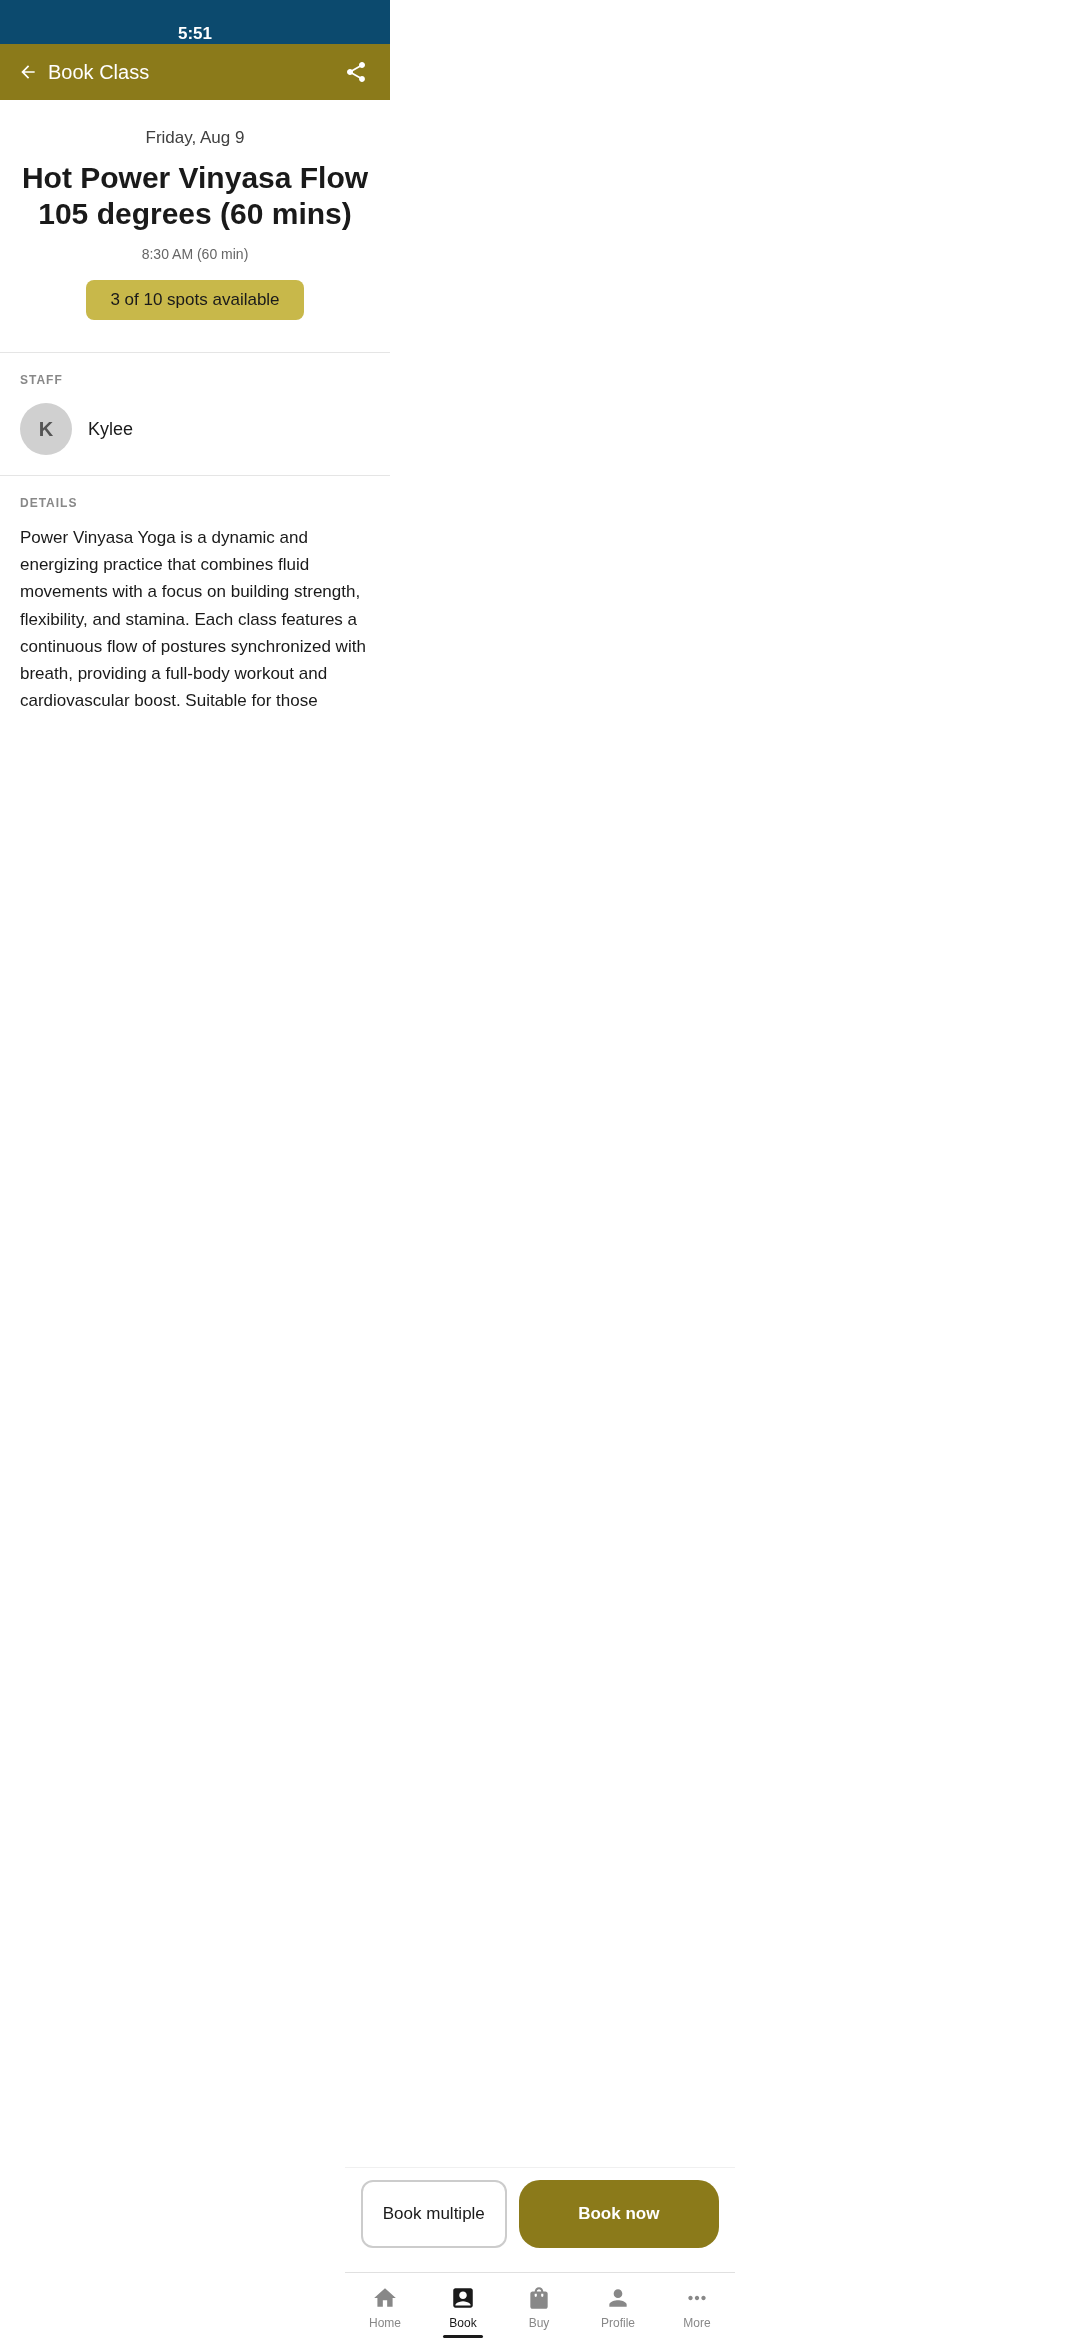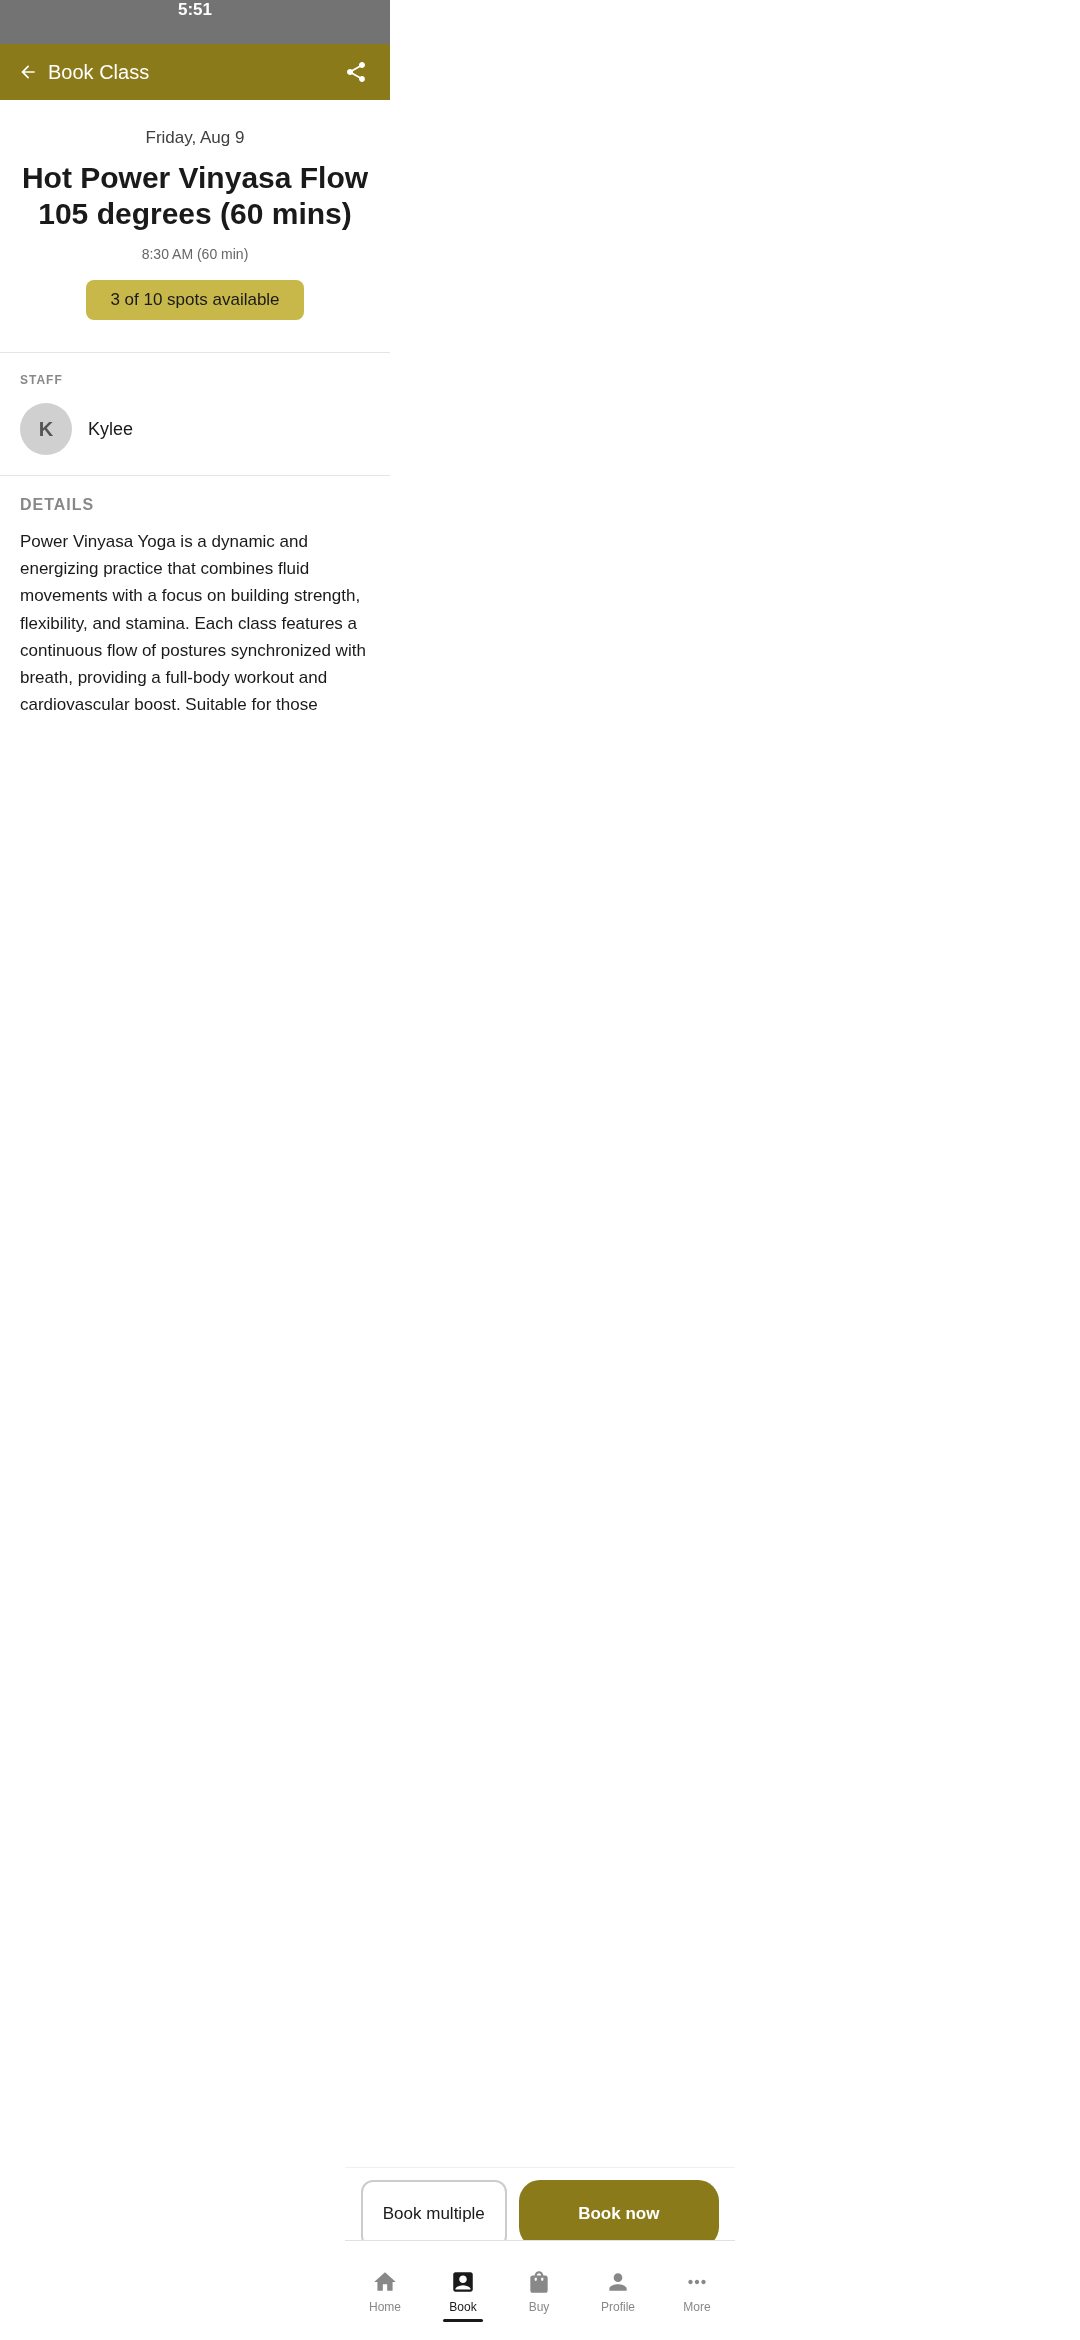--- a/index.html
+++ b/index.html
@@ -13,24 +13,24 @@
       width: 390px;
       min-height: 844px;
       font-family: -apple-system, BlinkMacSystemFont, 'Segoe UI', sans-serif;
       background: #ffffff;
       position: relative;
       overflow-x: hidden;
     }
 
     
     .status-bar {
-      background: #737373;
+      background: #0c4a6e;
       height: 44px;
       display: flex;
-      align-items: flex-start;
+      align-items: flex-end;
       justify-content: center;
     }
 
     .status-time {
       color: #ffffff;
       font-size: 17px;
       font-weight: 600;
     }
 
     
@@ -167,21 +167,21 @@
       font-weight: 400;
     }
 
     
     .details-section {
       padding: 20px 20px 24px;
     }
 
     .details-label {
       color: #888888;
-      font-size: 16px;
+      font-size: 12px;
       font-weight: 700;
       letter-spacing: 1px;
       text-transform: uppercase;
       margin-bottom: 14px;
     }
 
     .details-text {
       color: #1a1a1a;
       font-size: 17px;
       line-height: 1.6;
@@ -231,21 +231,21 @@
 
     
     .tab-bar {
       position: fixed;
       bottom: 0;
       left: 0;
       right: 0;
       width: 100%;
       max-width: 390px;
       margin: 0 auto;
-      height: 100px;
+      height: 68px;
       background: #ffffff;
       border-top: 1px solid #e0e0e0;
       display: flex;
       align-items: center;
       justify-content: space-around;
     }
 
     .tab-item {
       display: flex;
       flex-direction: column;

